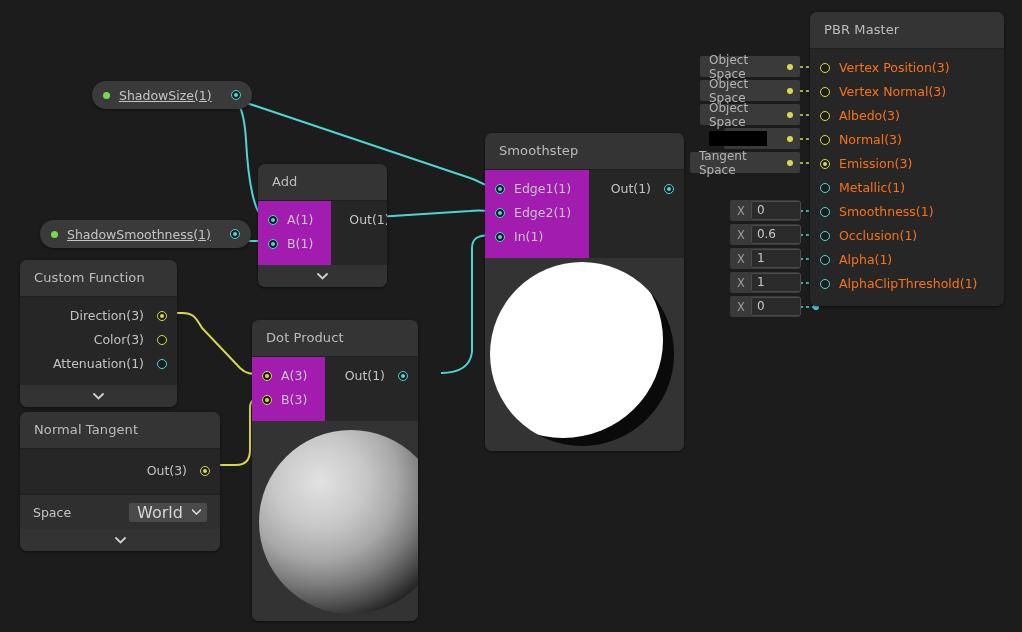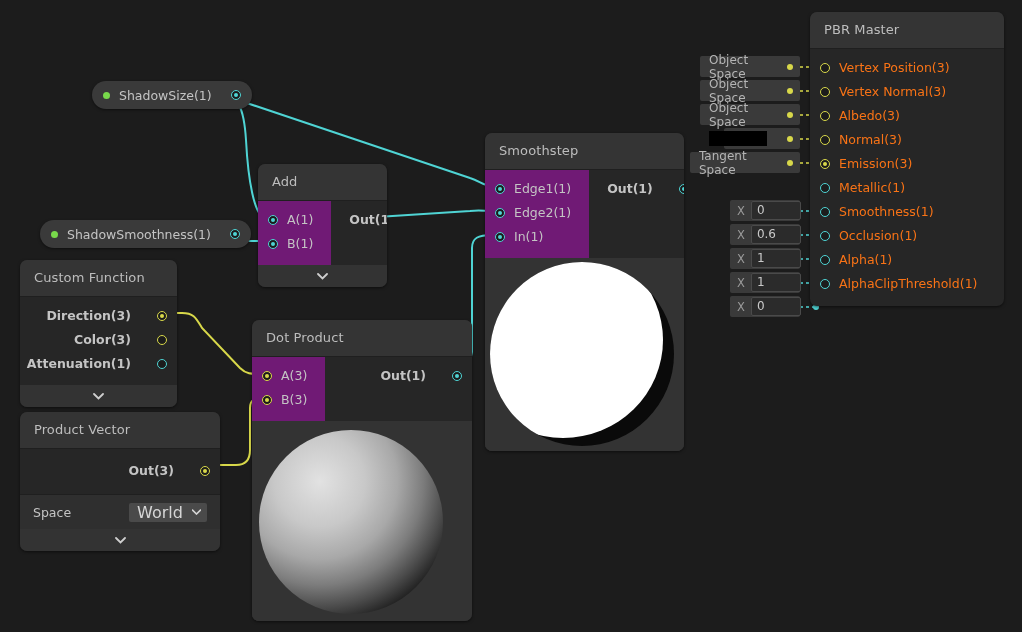--- a/index.html
+++ b/index.html
@@ -46,21 +46,21 @@
     padding: 10px 14px 11px 14px;
     letter-spacing: .1px;
   }
   .node-body {
     position: relative;
   }
   .ports-split {
     display: flex;
   }
   .ports-in {
-    background: #701a75;
+    background: #a21caf;
     padding: 7px 0 9px 0;
     flex: 0 0 auto;
   }
   .ports-out {
     background: #262626;
     padding: 7px 0 9px 0;
     flex: 1 1 auto;
     display: flex;
     flex-direction: column;
     align-items: flex-end;
@@ -70,21 +70,21 @@
     align-items: center;
     height: 24px;
     font-size: 12.5px;
     color: #c4c4c4;
     white-space: nowrap;
   }
   .port-row.in { padding: 0 18px 0 10px; }
   .port-row.out { padding: 0 10px 0 18px; }
   .port-label { line-height: 1; }
   .port-row.in .port-label { margin-left: 9px; }
-  .port-row.out .port-label { margin-right: 26px; font-weight: bold; }
+  .port-row.out .port-label { margin-right: 13px; }
 
   
   .dot {
     width: 10px;
     height: 10px;
     border-radius: 50%;
     border: 1.6px solid #4fd4d4;
     box-sizing: border-box;
     flex: 0 0 auto;
     position: relative;
@@ -135,21 +135,21 @@
     z-index: 10;
     white-space: nowrap;
   }
   .pill-dot {
     width: 7px; height: 7px;
     border-radius: 50%;
     background: #78d94b;
     margin-right: 9px;
     flex: 0 0 auto;
   }
-  .pill-label { margin-right: 19px; }
+  .pill-label { margin-right: 19px; text-decoration: underline; }
 
   
   .master-row {
     display: flex;
     align-items: center;
     height: 24px;
     font-size: 12.5px;
     color: #f97316;
     padding: 0 12px 0 10px;
     white-space: nowrap;
@@ -344,21 +344,21 @@
       </div>
     </div>
     <div class="collapse">
       <svg class="chev" viewBox="0 0 11 7">
         <path d="M1 1 L5.5 5.5 L10 1" fill="none" stroke="#cfcfcf" stroke-width="1.8" stroke-linecap="round"></path>
       </svg>
     </div>
   </div>
 
   <div class="node" style="left:20px; top:412px; width:200px;">
-    <div class="node-title">Product Vector</div>
+    <div class="node-title">Normal Tangent</div>
     <div class="divline"></div>
     <div class="node-body" style="padding:10px 0 11px 0;">
       <div class="port-row out" style="justify-content:flex-end;">
         <span class="port-label">Out(3)</span>
         <span class="dot yellow filled"></span>
       </div>
     </div>
     <div class="divline"></div>
     <div class="prop-row">
       <span>Space</span>
@@ -369,21 +369,21 @@
         </svg>
       </span>
     </div>
     <div class="collapse">
       <svg class="chev" viewBox="0 0 11 7">
         <path d="M1 1 L5.5 5.5 L10 1" fill="none" stroke="#cfcfcf" stroke-width="1.8" stroke-linecap="round"></path>
       </svg>
     </div>
   </div>
 
-  <div class="node" style="left:252px; top:320px; width:220px;">
+  <div class="node" style="left:252px; top:320px; width:166px;">
     <div class="node-title">Dot Product</div>
     <div class="divline"></div>
     <div class="node-body ports-split">
       <div class="ports-in">
         <div class="port-row in">
           <span class="dot yellow filled"></span>
           <span class="port-label">A(3)</span>
         </div>
         <div class="port-row in">
           <span class="dot yellow filled"></span>

